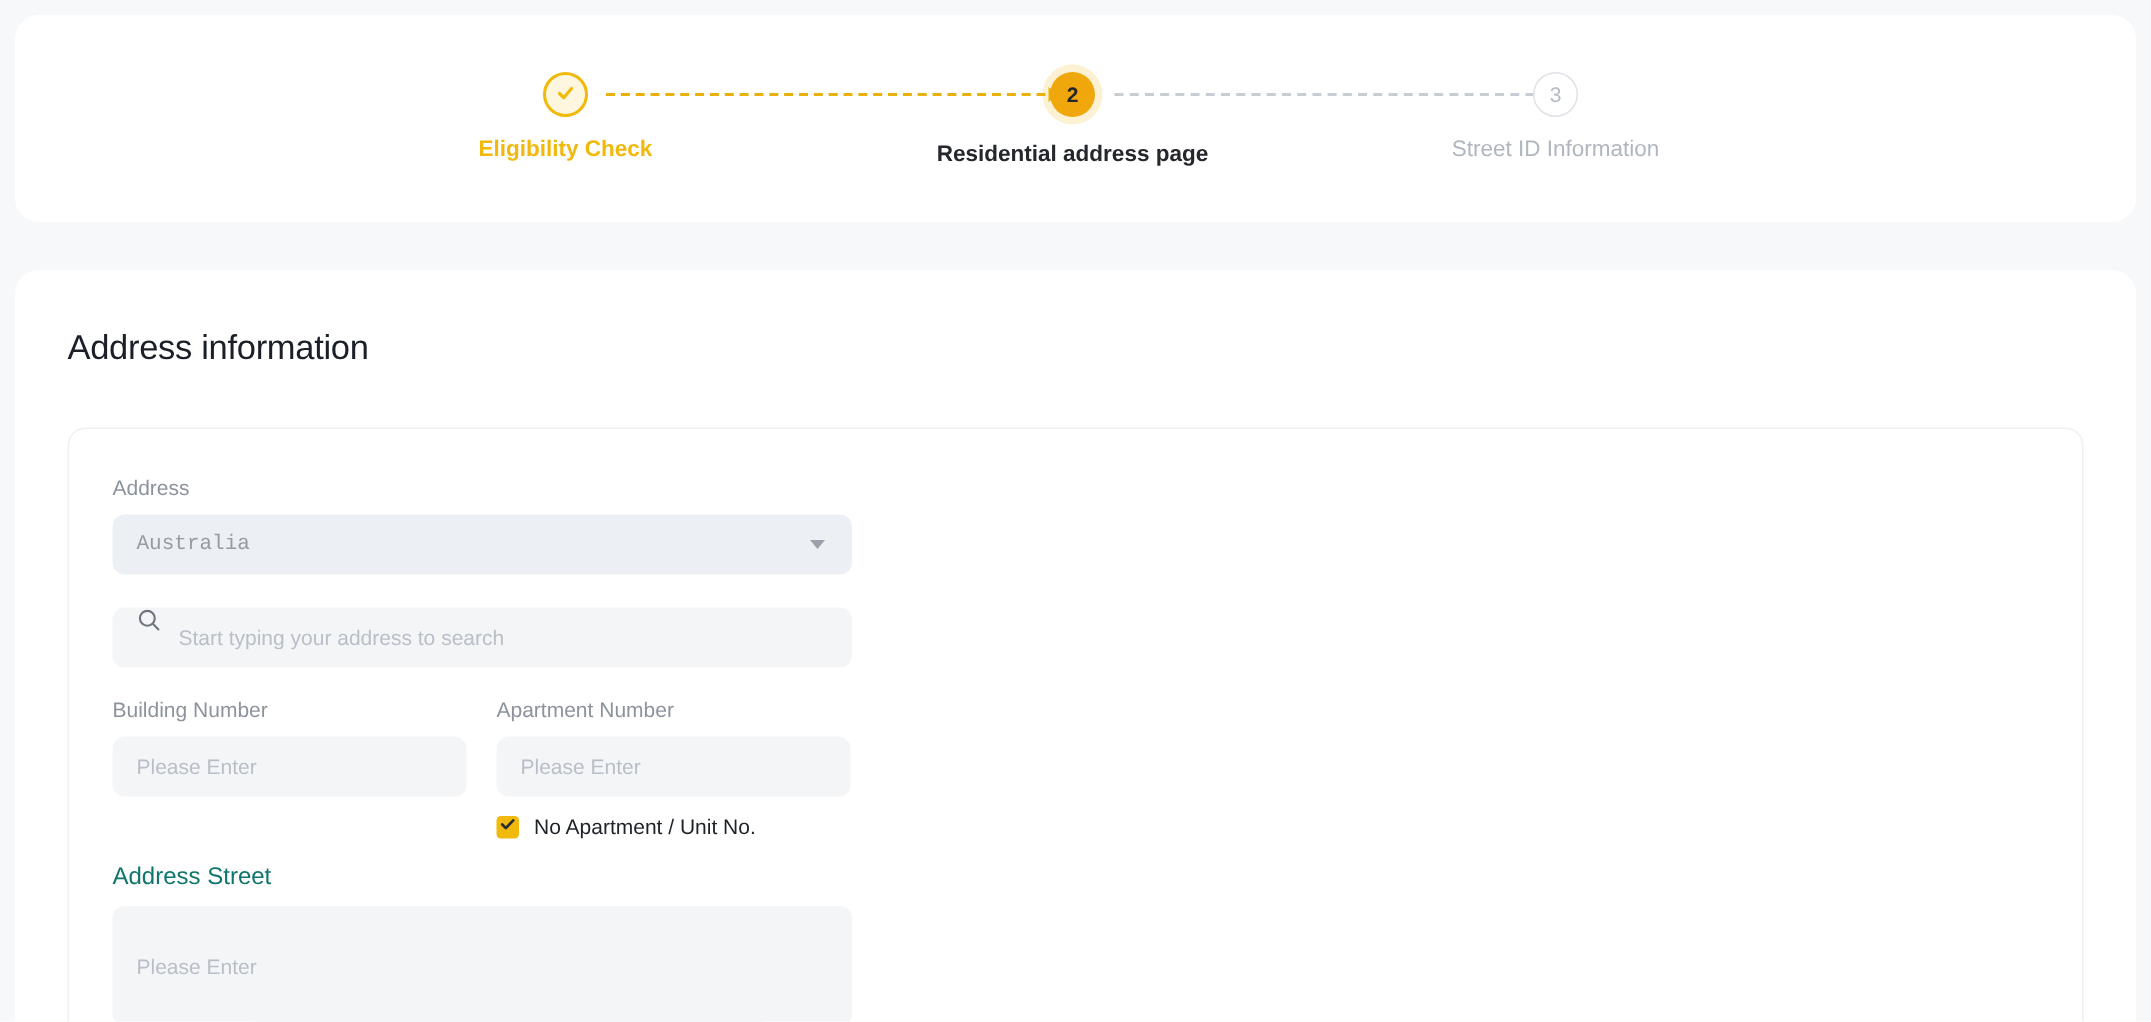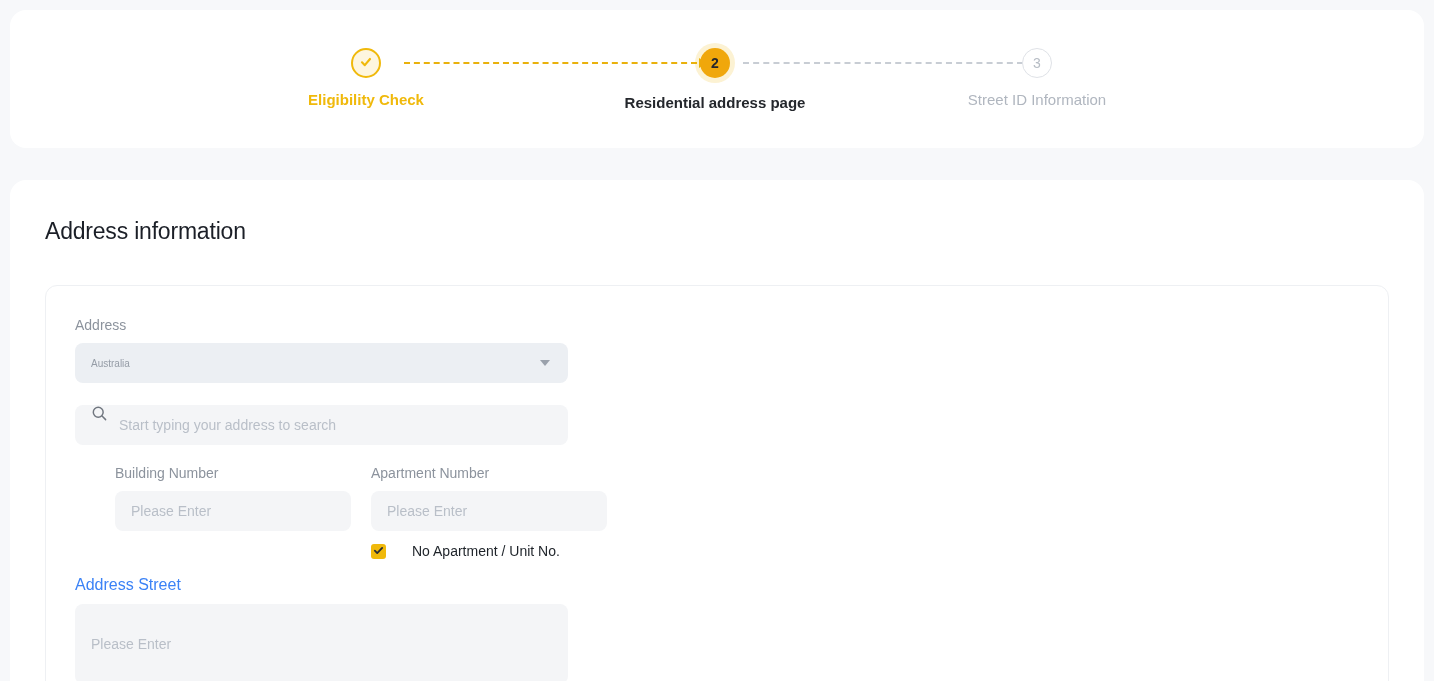--- a/index.html
+++ b/index.html
@@ -80,73 +80,73 @@
     font-size: 14px; line-height: 17px; color: #8C939D; margin-bottom: 9px;
   }
   .field-label .opt { color: #B9BFC7; }
 
   .select-box {
     width: 493px; height: 40px; background: #ECEFF3; border-radius: 8px;
     display: flex; align-items: center; justify-content: space-between;
     padding: 0 18px 0 16px; cursor: default;
     margin-bottom: 22px;
   }
-  .select-value { font-size: 10px; color: #959CA6; }
+  .select-value { font-size: 14px; color: #959CA6; font-family: Liberation Mono, monospace; }
   .caret {
     width: 0; height: 0;
     border-left: 5px solid transparent; border-right: 5px solid transparent;
     border-top: 6px solid #9AA1AB;
   }
 
   .input-box {
     width: 493px; height: 40px; background: #F4F5F7; border-radius: 8px;
     display: flex; padding: 0 16px;
   }
   .input-box.search { margin-bottom: 20px; }
   .input-box input {
     flex: 1; min-width: 0; border: none; outline: none; background: transparent;
     font-family: "Liberation Sans", sans-serif;
     font-size: 14px; color: #1E2329; padding: 0;
   }
   .input-box input::placeholder { color: #B9BFC8; opacity: 1; }
   .search-icon { width: 17px; height: 17px; margin-right: 11px; flex: none; }
 
-  .two-col { display: flex; gap: 20px; margin-top: 14px; margin-left: 40px; }
+  .two-col { display: flex; gap: 20px; margin-top: 14px; }
   .col { width: 236px; }
   .col .input-box { width: 236px; }
 
   .checkbox-row {
-    display: flex; align-items: center; gap: 26px; margin-top: 12px;
+    display: flex; align-items: center; gap: 10px; margin-top: 12px;
     cursor: pointer;
   }
   .checkbox {
     width: 15px; height: 15px; border-radius: 3px; background: #F0B90B;
     display: flex; align-items: center; justify-content: center; flex: none;
   }
   .checkbox svg { width: 11px; height: 11px; }
   .checkbox-label { font-size: 14px; color: #1E2329; font-weight: 500; white-space: nowrap; }
 
   .street-label {
-    font-size: 16px; line-height: 19px; color: #3b82f6;
+    font-size: 16px; line-height: 19px; color: #0f766e;
     margin: 16px 0 10px 0;
   }
   .street-input {
     width: 493px; height: 80px; background: #F4F5F7; border: none; outline: none;
     border-radius: 8px; padding: 0 16px;
     font-family: "Liberation Sans", sans-serif; font-size: 14px; color: #1E2329;
   }
   .street-input::placeholder { color: #B9BFC8; opacity: 1; }
 </style>
 </head>
 <body>
 
 <div class="card-top">
   <div class="stepper">
 
-    <div class="step" style="left:356px">
+    <div class="step" style="left:367px">
       <div class="step-circle completed">
         <span>
           <svg viewBox="0 0 24 24" width="16" height="16">
               <path d="M6 12.5l4.2 4.2L18 7.5" fill="none" stroke="#F0B90B" stroke-width="3.2" stroke-linecap="round" stroke-linejoin="round"></path>
             </svg>
         </span>
       </div>
       <div class="step-label completed">Eligibility Check</div>
     </div>
 

